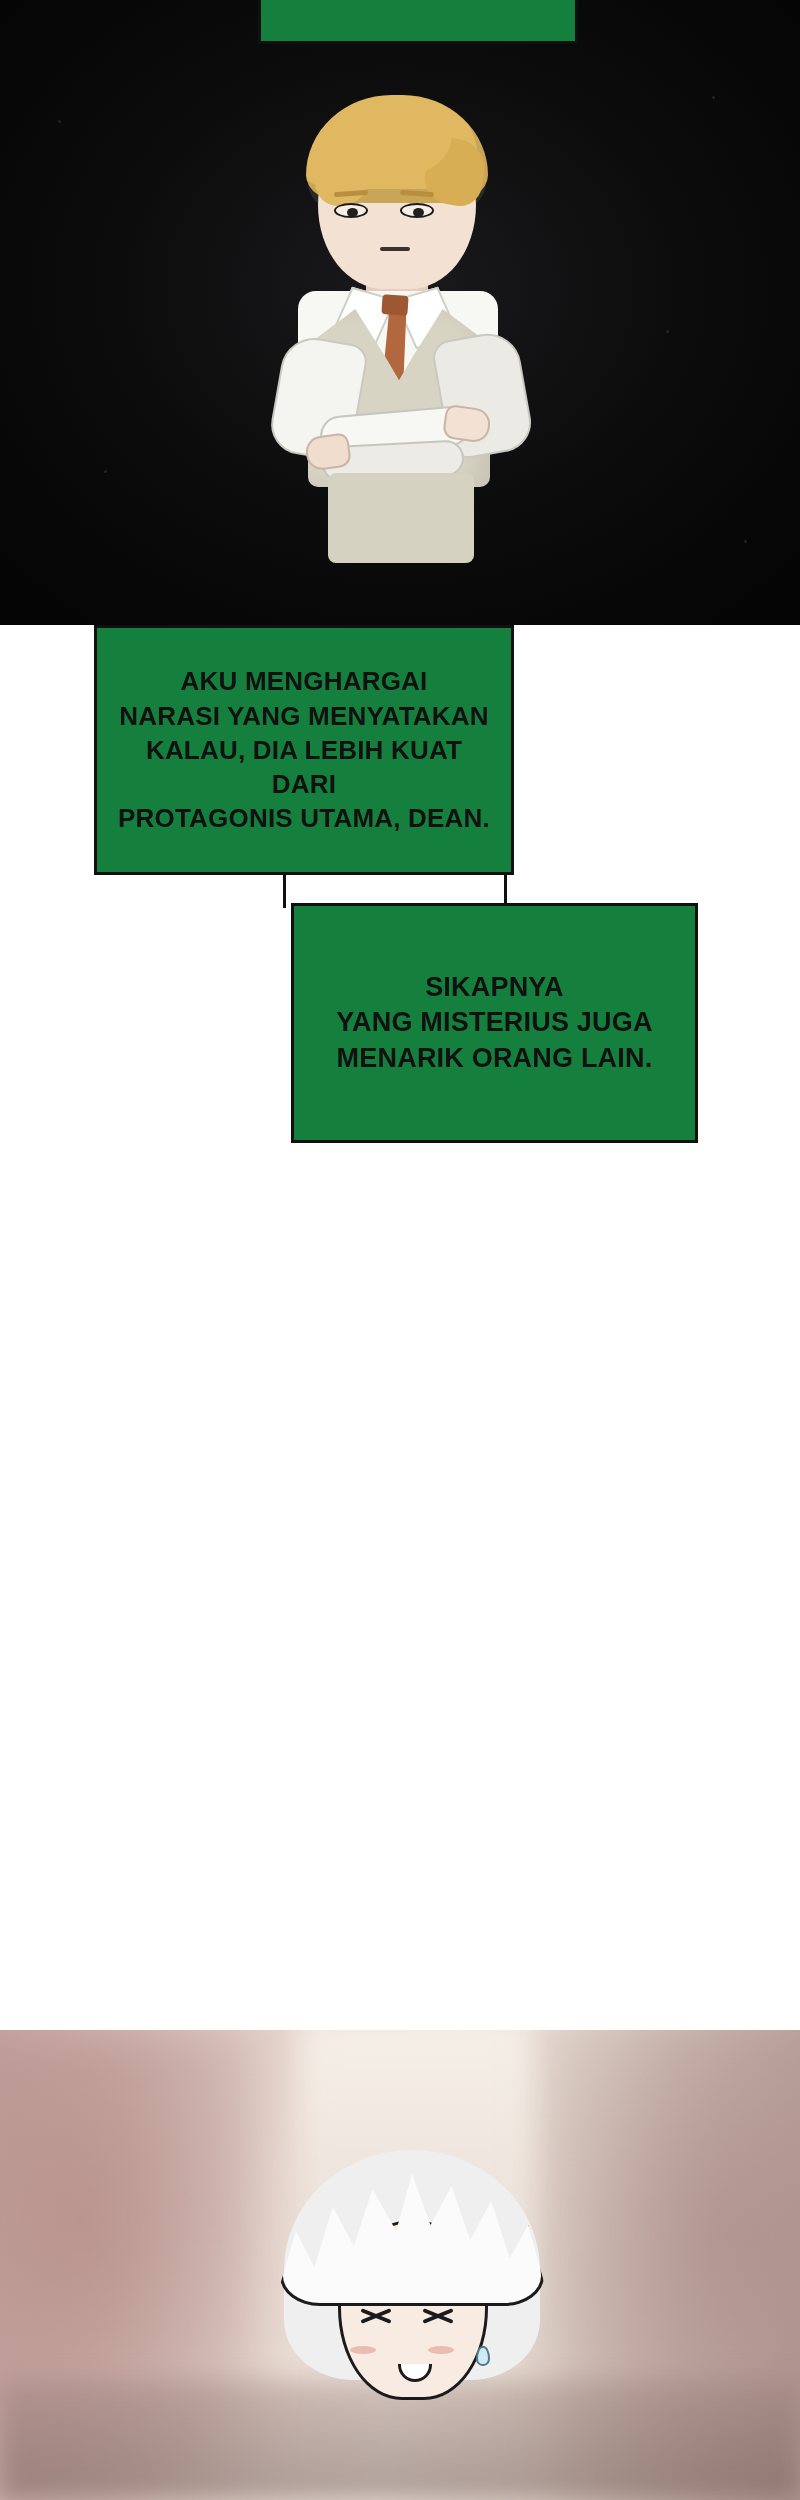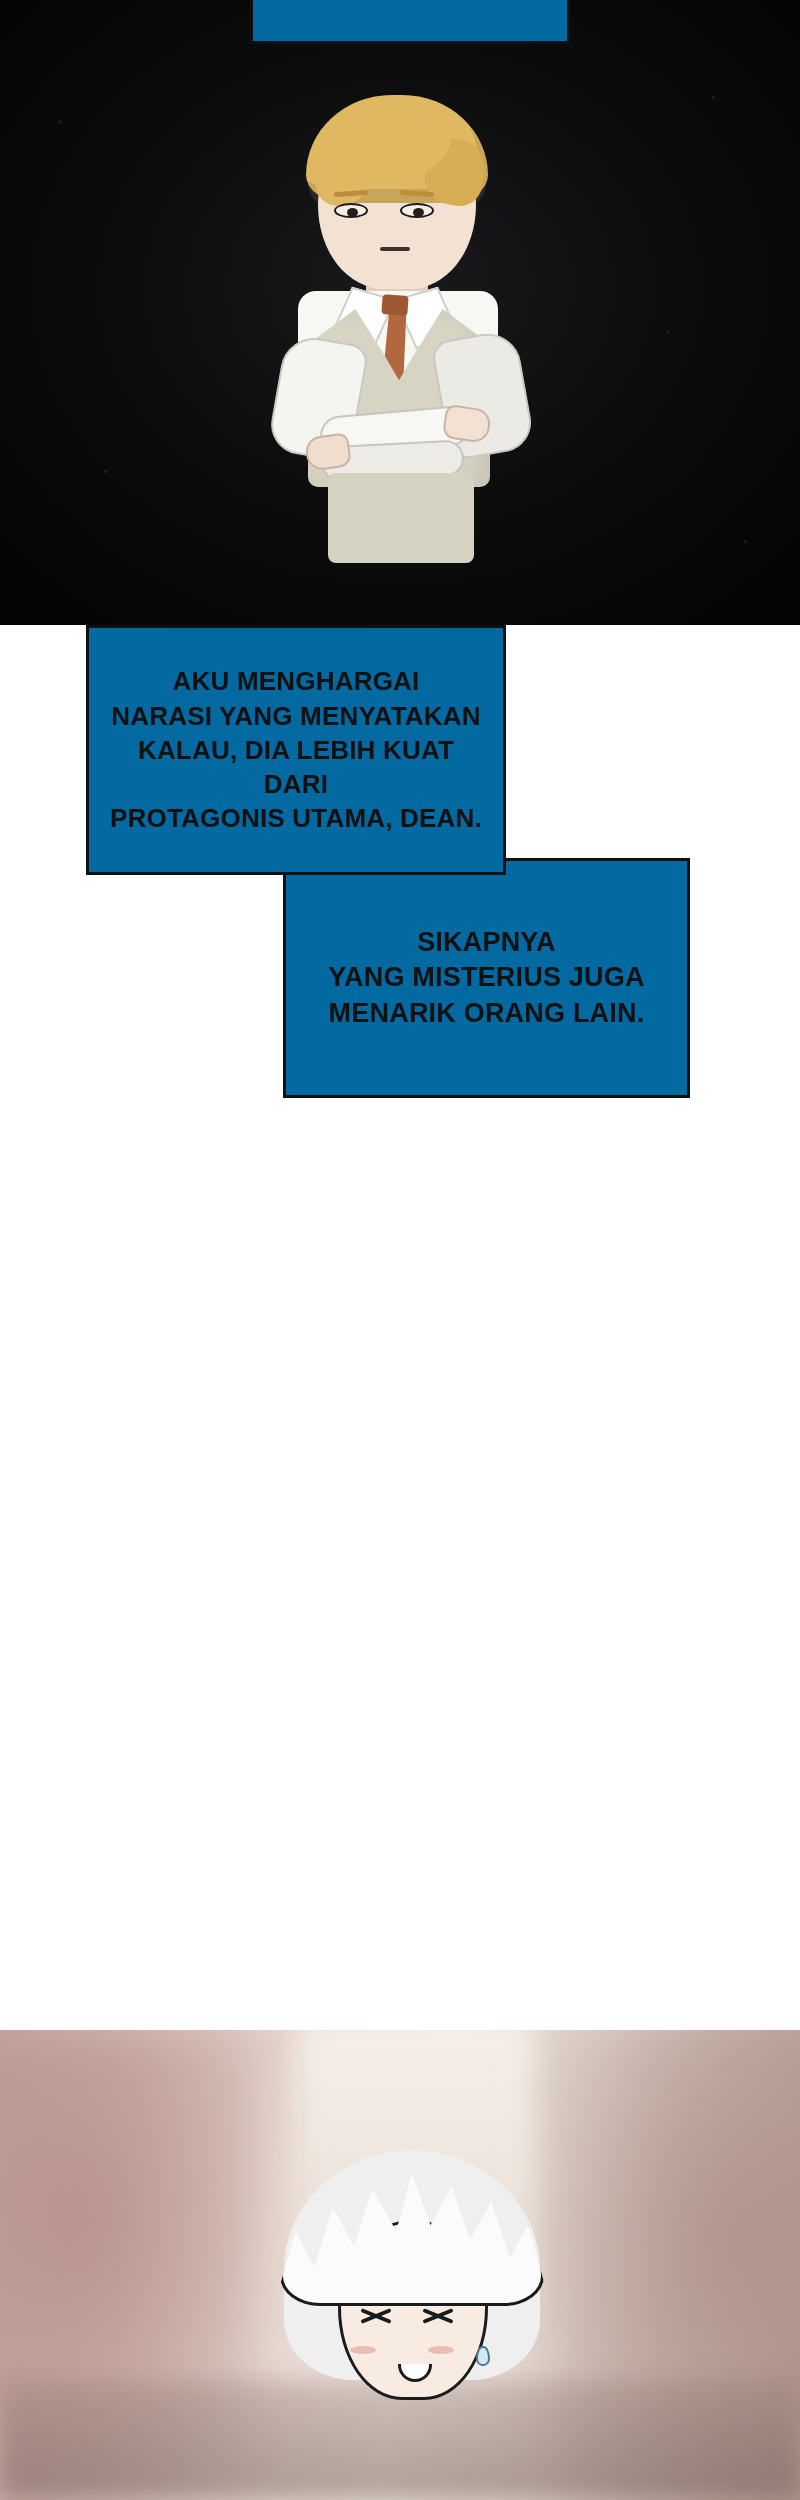--- a/index.html
+++ b/index.html
@@ -216,31 +216,32 @@
   .c1-torso-low {
     position: absolute; left: 92px; top: 378px;
     width: 146px; height: 90px;
     background: #d6d2c2;
     border-radius: 8px;
   }
 
   
   .bubble {
     position: absolute;
-    background: #0369a1;
+    background: #15803d;
     border: 3px solid #101010;
     display: flex;
     align-items: center;
     justify-content: center;
     text-align: center;
     color: #111111;
     font-weight: 700;
     letter-spacing: .2px;
     line-height: 1.32;
     padding: 12px 20px;
+    margin-left: 8px;
   }
   .bubble p { white-space: pre-line; }
 
   
   #bubble-top {
     left: 250px;
     top: -26px;
     width: 320px;
     height: 70px;
     border-top: none;
@@ -249,21 +250,21 @@
   #bubble-1 {
     left: 86px;
     top: 625px;
     width: 420px;
     height: 250px;
     font-size: 26px;
     z-index: 5;
   }
   #bubble-2 {
     left: 283px;
-    top: 858px;
+    top: 903px;
     width: 407px;
     height: 240px;
     font-size: 27px;
     z-index: 4;
   }
   
   #bubble-link {
     position: absolute;
     left: 283px;
     top: 872px;

